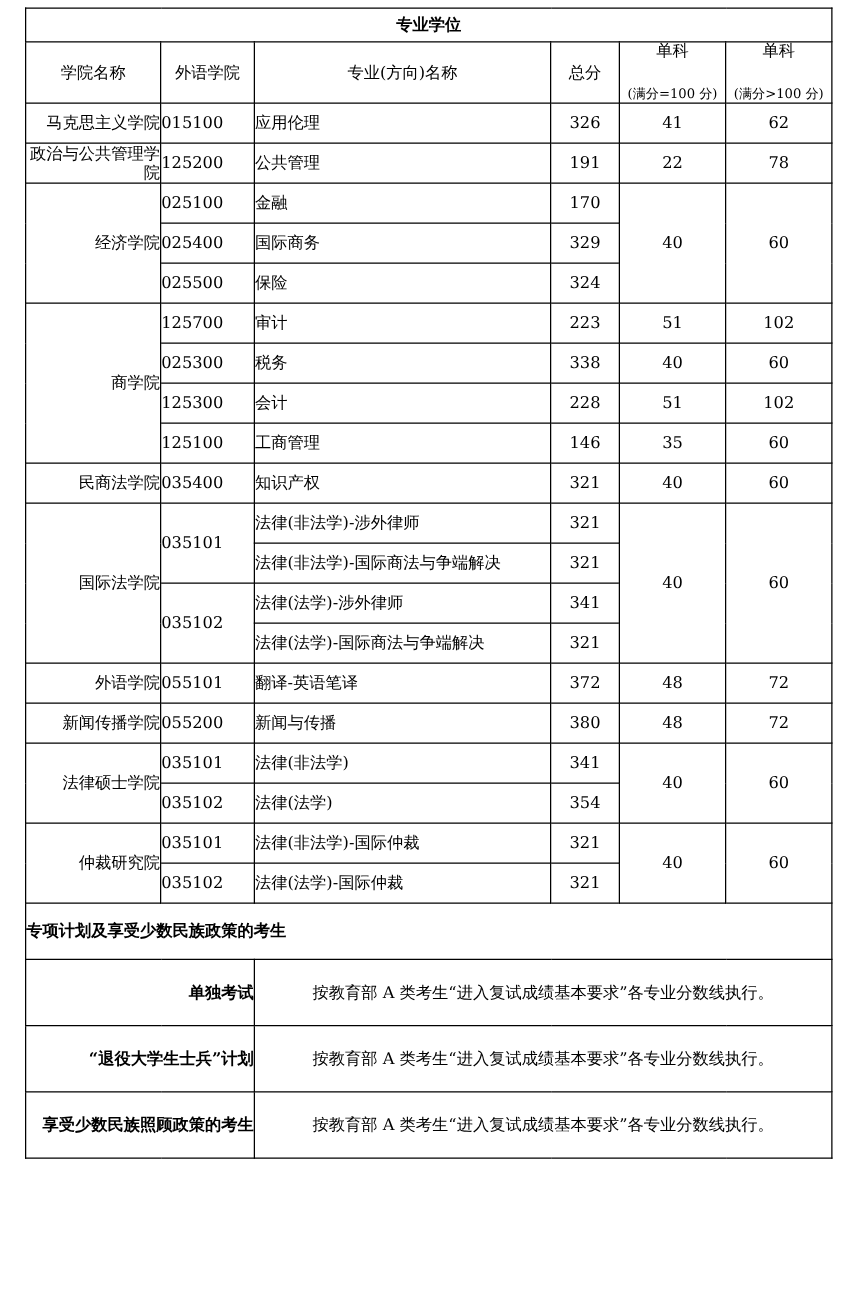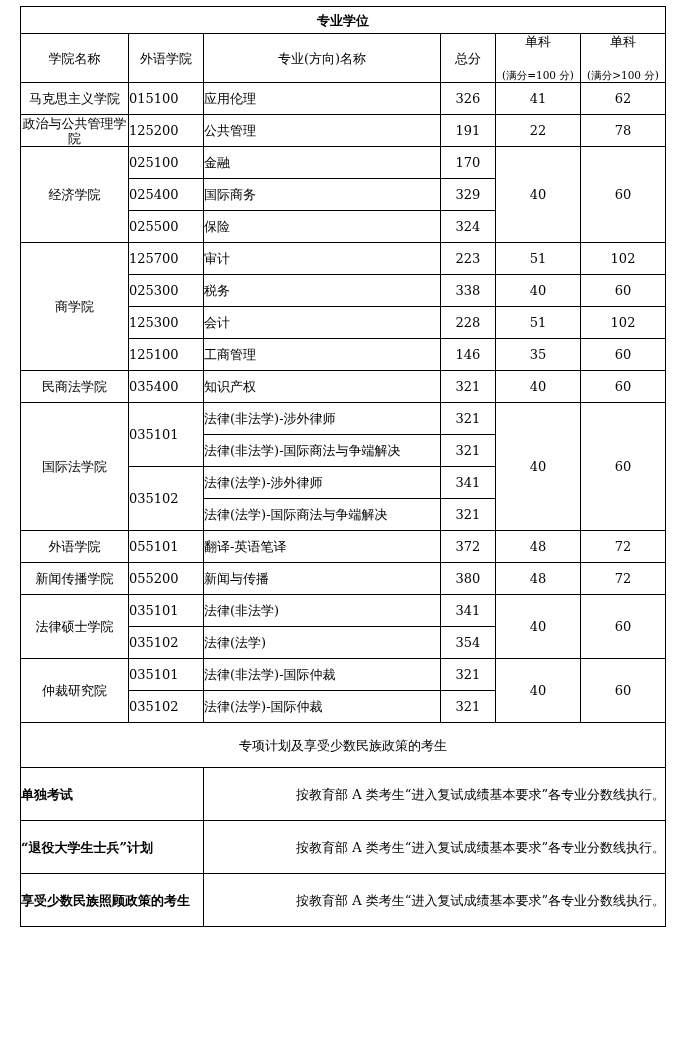--- a/index.html
+++ b/index.html
@@ -67,21 +67,21 @@
     padding: 2px 1px;
   }
   .head-cell .l1 { display: block; }
   .head-cell .l2 { display: block; font-size: 10.5px; line-height: 13px; margin-top: 20px; }
 
   .row-cell {
     height: 31px;
     text-align: center;
   }
   .c-college-cell {
-    text-align: center;
+    text-align: right;
     padding: 1px 4px;
     font-size: 13px;
     line-height: 15px;
   }
   .c-code-cell {
     text-align: left;
     font-size: 12px;
     font-family: "DejaVu Serif", "Liberation Serif", serif;
   }
   .c-major-cell {
@@ -92,37 +92,36 @@
   .num-cell {
     text-align: center;
     font-size: 15px;
   }
 
   
   td.blk-top { border-top: 2px solid #000000; }
   td.blk-bot { border-bottom: 2px solid #000000; }
 
   .section-cell {
-    text-align: center;
     font-size: 17px;
-    font-weight: normal;
+    font-weight: bold;
     height: 44px;
     border-top: 2px solid #000000;
     border-bottom: 2px solid #000000;
   }
   .special-label {
-    text-align: left;
+    text-align: right;
     font-weight: bold;
     font-size: 15px;
     line-height: 21px;
     height: 52px;
     padding: 2px 4px;
   }
   .special-text {
-    text-align: right;
+    text-align: center;
     padding-left: 10px;
     font-size: 13px;
     height: 52px;
   }
   td.last-bot { border-bottom: 2px solid #000000; }
 </style>
 </head>
 <body>
 
 <div class="page">

